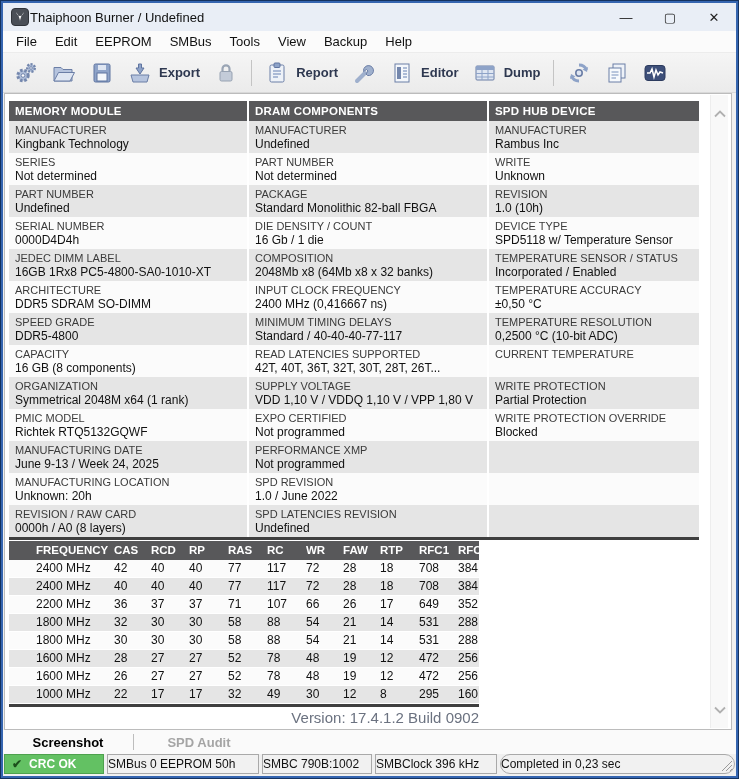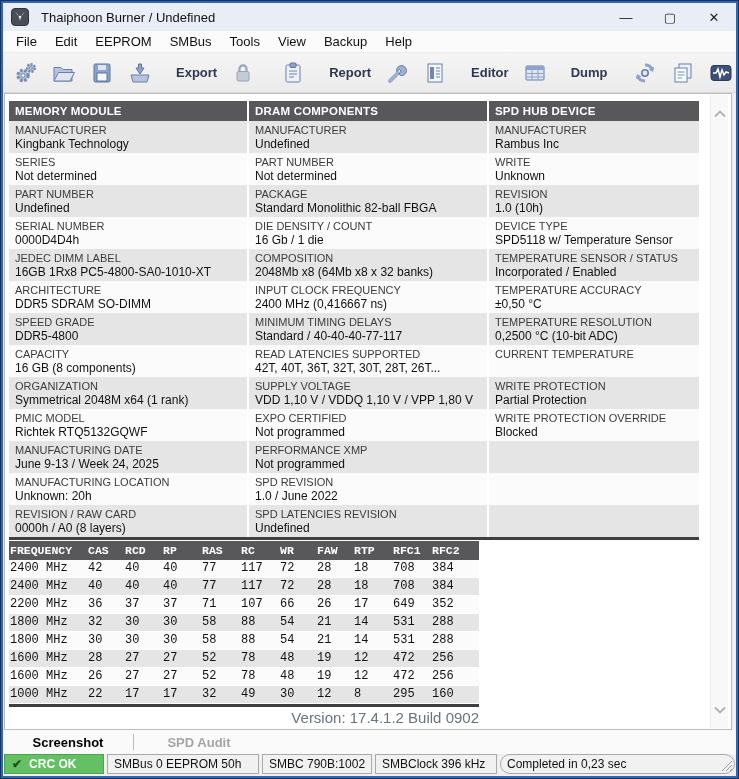--- a/index.html
+++ b/index.html
@@ -3,49 +3,49 @@
 <meta charset="utf-8">
 <style>
   html,body{margin:0;padding:0;background:#cfd6e2;font-family:"Liberation Sans",sans-serif;}
   *{box-sizing:border-box;}
   .window{width:739px;height:779px;border:1px solid #14325f;background:#3565b0;padding:2px;position:relative;}
   .frame{position:relative;width:733px;height:773px;background:#f0f0f0;overflow:hidden;}
 
   
   .titlebar{position:absolute;left:0;top:0;width:733px;height:28px;background:#e9eef6;display:flex;align-items:center;}
   .app-icon{width:18px;height:18px;margin-left:8px;}
-  .title-text{margin-left:12px;font-size:13px;color:#111;}
+  .title-text{margin-left:1px;font-size:13px;color:#111;}
   .win-controls{margin-left:auto;display:flex;height:100%;}
   .win-btn{width:44px;height:100%;display:flex;align-items:center;justify-content:center;font-size:13px;color:#222;}
 
   
   .menubar{position:absolute;left:0;top:28px;width:733px;height:22px;background:#fbfbfb;display:flex;align-items:center;padding-left:4px;border-bottom:1px solid #ececec;}
   .menu-item{padding:0 9px;font-size:13px;color:#111;height:100%;display:flex;align-items:center;}
 
   
   .toolbar{position:absolute;left:0;top:50px;width:733px;height:40px;background:linear-gradient(#f5f5f5,#ebebeb);border-bottom:1px solid #d9d9d9;display:flex;align-items:center;padding-left:4px;}
-  .tb-btn{display:flex;align-items:center;gap:24px;padding:4px 7px;border-radius:3px;}
+  .tb-btn{display:flex;align-items:center;gap:7px;padding:4px 7px;border-radius:3px;}
   .tb-btn svg{width:24px;height:24px;display:block;}
   .tb-label{font-size:13px;font-weight:bold;color:#2e3850;}
   .tb-sep{width:1px;height:26px;background:#c4c4c4;margin:0 6px;}
 
   
   .content{position:absolute;left:1px;top:90px;width:728px;height:637px;background:#fff;border:1px solid #bcbcbc;}
   .spec-columns{position:absolute;left:4px;top:7px;display:flex;gap:2px;border-bottom:3px solid #3f3f3f;}
   .spec-col{display:flex;flex-direction:column;}
   .col-w0{width:238px;}.col-w1{width:238px;}.col-w2{width:210px;}
   .sec-header{height:20px;line-height:20px;background:#58585a;color:#fff;font-size:11.5px;font-weight:bold;padding-left:6px;letter-spacing:.2px;}
   .field{height:32px;padding:2px 4px 0 6px;background:#fbfbfb;overflow:hidden;}
   .field.gray{background:#e5e5e5;}
   .f-label{font-size:11px;font-weight:normal;color:#3b3b3b;line-height:14px;white-space:nowrap;}
   .f-value{font-size:12px;color:#111;line-height:15px;white-space:nowrap;}
 
   
   .timing{position:absolute;left:4px;top:447px;width:470px;border-bottom:3px solid #3f3f3f;}
-  .t-row{display:grid;grid-template-columns:78px 37px 38px 39px 39px 39px 37px 37px 39px 39px 38px;padding-left:1px;height:18px;line-height:17px;font-size:12px;color:#111;background:#fbfbfb;border-bottom:1px solid #fff;font-family:Liberation Mono, monospace;}
+  .t-row{display:grid;grid-template-columns:78px 37px 38px 39px 39px 39px 37px 37px 39px 39px 38px;padding-left:27px;height:18px;line-height:17px;font-size:12px;color:#111;background:#fbfbfb;border-bottom:1px solid #fff;}
   .t-row.gray{background:#e5e5e5;}
   .t-head{background:#58585a;color:#fff;font-weight:bold;font-size:11.5px;height:19px;line-height:19px;border-bottom:none;}
   .version{position:absolute;left:4px;top:615px;width:470px;text-align:right;font-size:15px;color:#6b7280;}
 
   
   .scrollbar{position:absolute;top:1px;bottom:1px;right:3px;width:18px;background:#f8f8f8;border-left:1px solid #ededed;}
   .scroll-arrow{position:absolute;left:0;width:18px;height:17px;display:flex;align-items:center;justify-content:center;color:#b0b0b0;}
   .scroll-up{top:10px;}
   .scroll-down{bottom:10px;}
 
@@ -53,21 +53,21 @@
   .tabs{position:absolute;left:0;top:727px;width:733px;height:24px;background:#fafafa;display:flex;align-items:center;}
   .tab{width:130px;text-align:center;font-size:13px;font-weight:bold;}
   .tab.active{color:#000;text-align:center;}
   .tab.inactive{color:#a5a5a5;}
   .tab-divider{width:1px;height:16px;background:#bdbdbd;}
 
   
   .statusbar{position:absolute;left:0;top:751px;width:733px;height:20px;display:flex;gap:3px;padding:0 1px;background:#f0f0f0;}
   .sb-badge{width:100px;background:#63c163;border:1px solid #4ea14e;color:#fff;font-size:12px;font-weight:bold;display:flex;align-items:center;justify-content:flex-start;padding-left:7px;gap:7px;}
   .sb-badge .chk{color:#1c4f1c;font-size:12px;font-weight:bold;}
-  .sb-panel{background:#f1f1f1;border:1px solid #a9a9a9;font-size:12px;color:#111;display:flex;align-items:center;padding-left:6px;white-space:nowrap;}
+  .sb-panel{background:#f1f1f1;border:1px solid #a9a9a9;font-size:12px;color:#111;display:flex;align-items:center;padding-left:0;white-space:nowrap;}
   .p0{width:152px;}.p1{width:110px;}.p2{width:122px;}.p3{flex:1;position:relative;border-radius:10px;}
   .grip{position:absolute;right:1px;bottom:1px;width:13px;height:13px;}
 </style>
 </head>
 <body>
 
 <div class="window">
  <div class="frame">
 
   <div class="titlebar">

